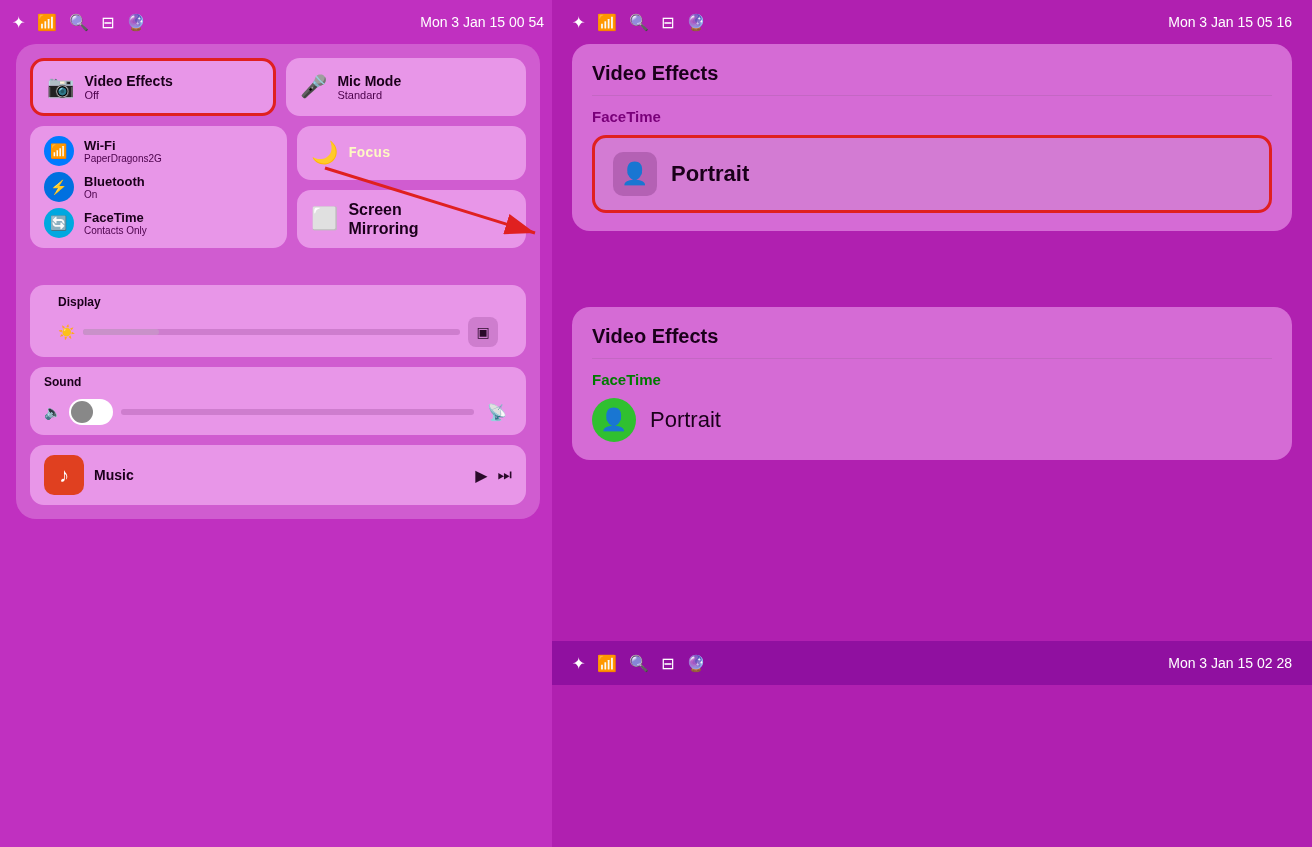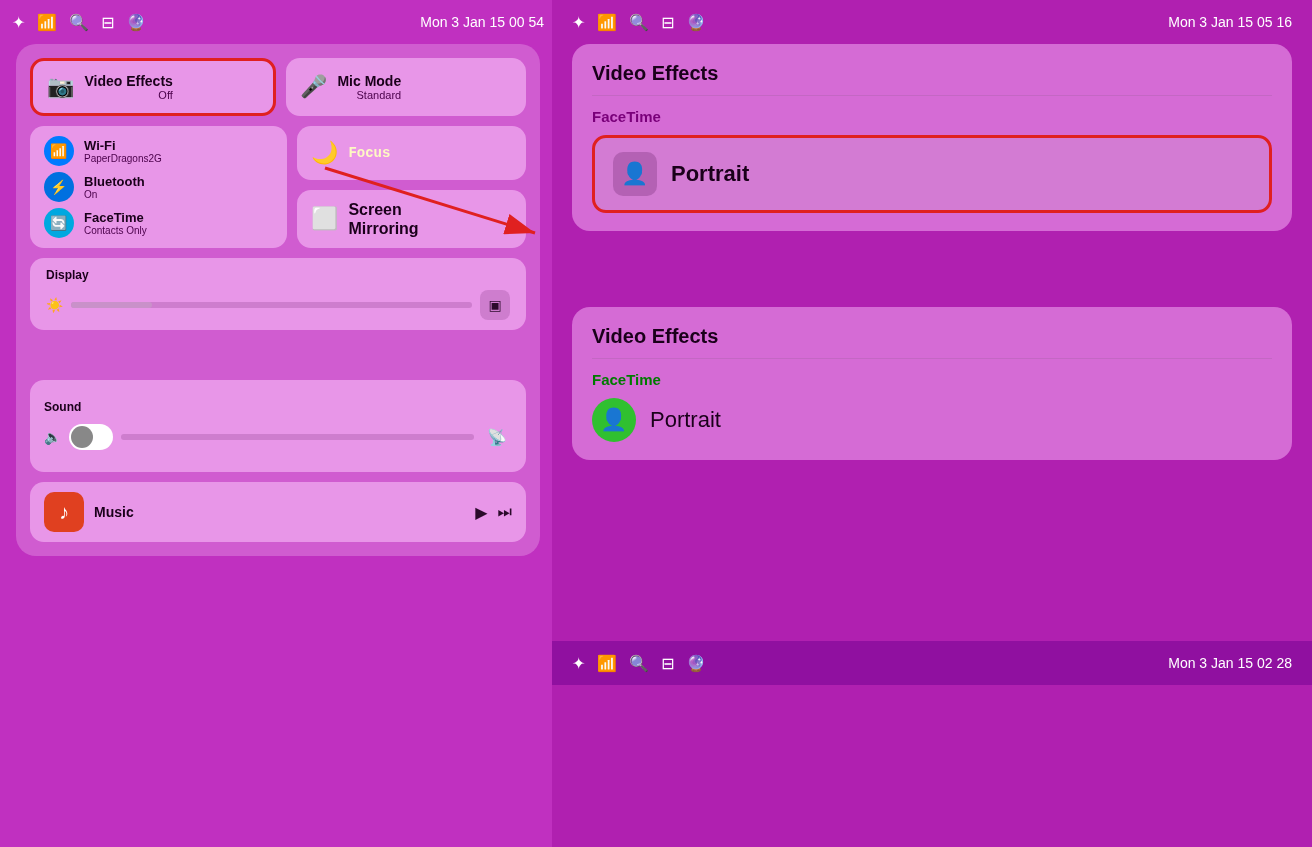--- a/index.html
+++ b/index.html
@@ -75,21 +75,20 @@
       color: #2a0a2a;
     }
     .tile-text .tile-title {
       font-size: 14px;
       font-weight: 600;
       color: #1a001a;
     }
     .tile-text .tile-sub {
       font-size: 11px;
       color: #4a004a;
-      text-align: right;
     }
 
     
     .network-row {
       display: flex;
       gap: 10px;
     }
     .network-tile {
       background: rgba(240, 170, 240, 0.75);
       border-radius: 14px;
@@ -159,21 +158,22 @@
       display: flex;
       flex-direction: column;
       gap: 10px;
       flex: 1;
     }
 
     
     .display-tile {
       background: rgba(240, 170, 240, 0.75);
       border-radius: 14px;
-      padding: 10px 16px;
+      padding: 10px 28px;
+      margin-top: 27px;
     }
     .display-title {
       font-size: 12px;
       font-weight: 600;
       color: #1a001a;
       margin-bottom: 8px;
     }
     .slider-row {
       display: flex;
       align-items: center;
@@ -206,22 +206,21 @@
       justify-content: center;
       font-size: 14px;
       color: #2a0a2a;
       cursor: pointer;
     }
 
     
     .sound-tile {
       background: rgba(240, 170, 240, 0.75);
       border-radius: 14px;
-      padding: 20px 14px;
-      margin-top: 40px;
+      padding: 8px 14px;
     }
     .sound-title {
       font-size: 12px;
       font-weight: 600;
       color: #1a001a;
       margin-bottom: 8px;
     }
     .sound-slider-row {
       display: flex;
       align-items: center;

